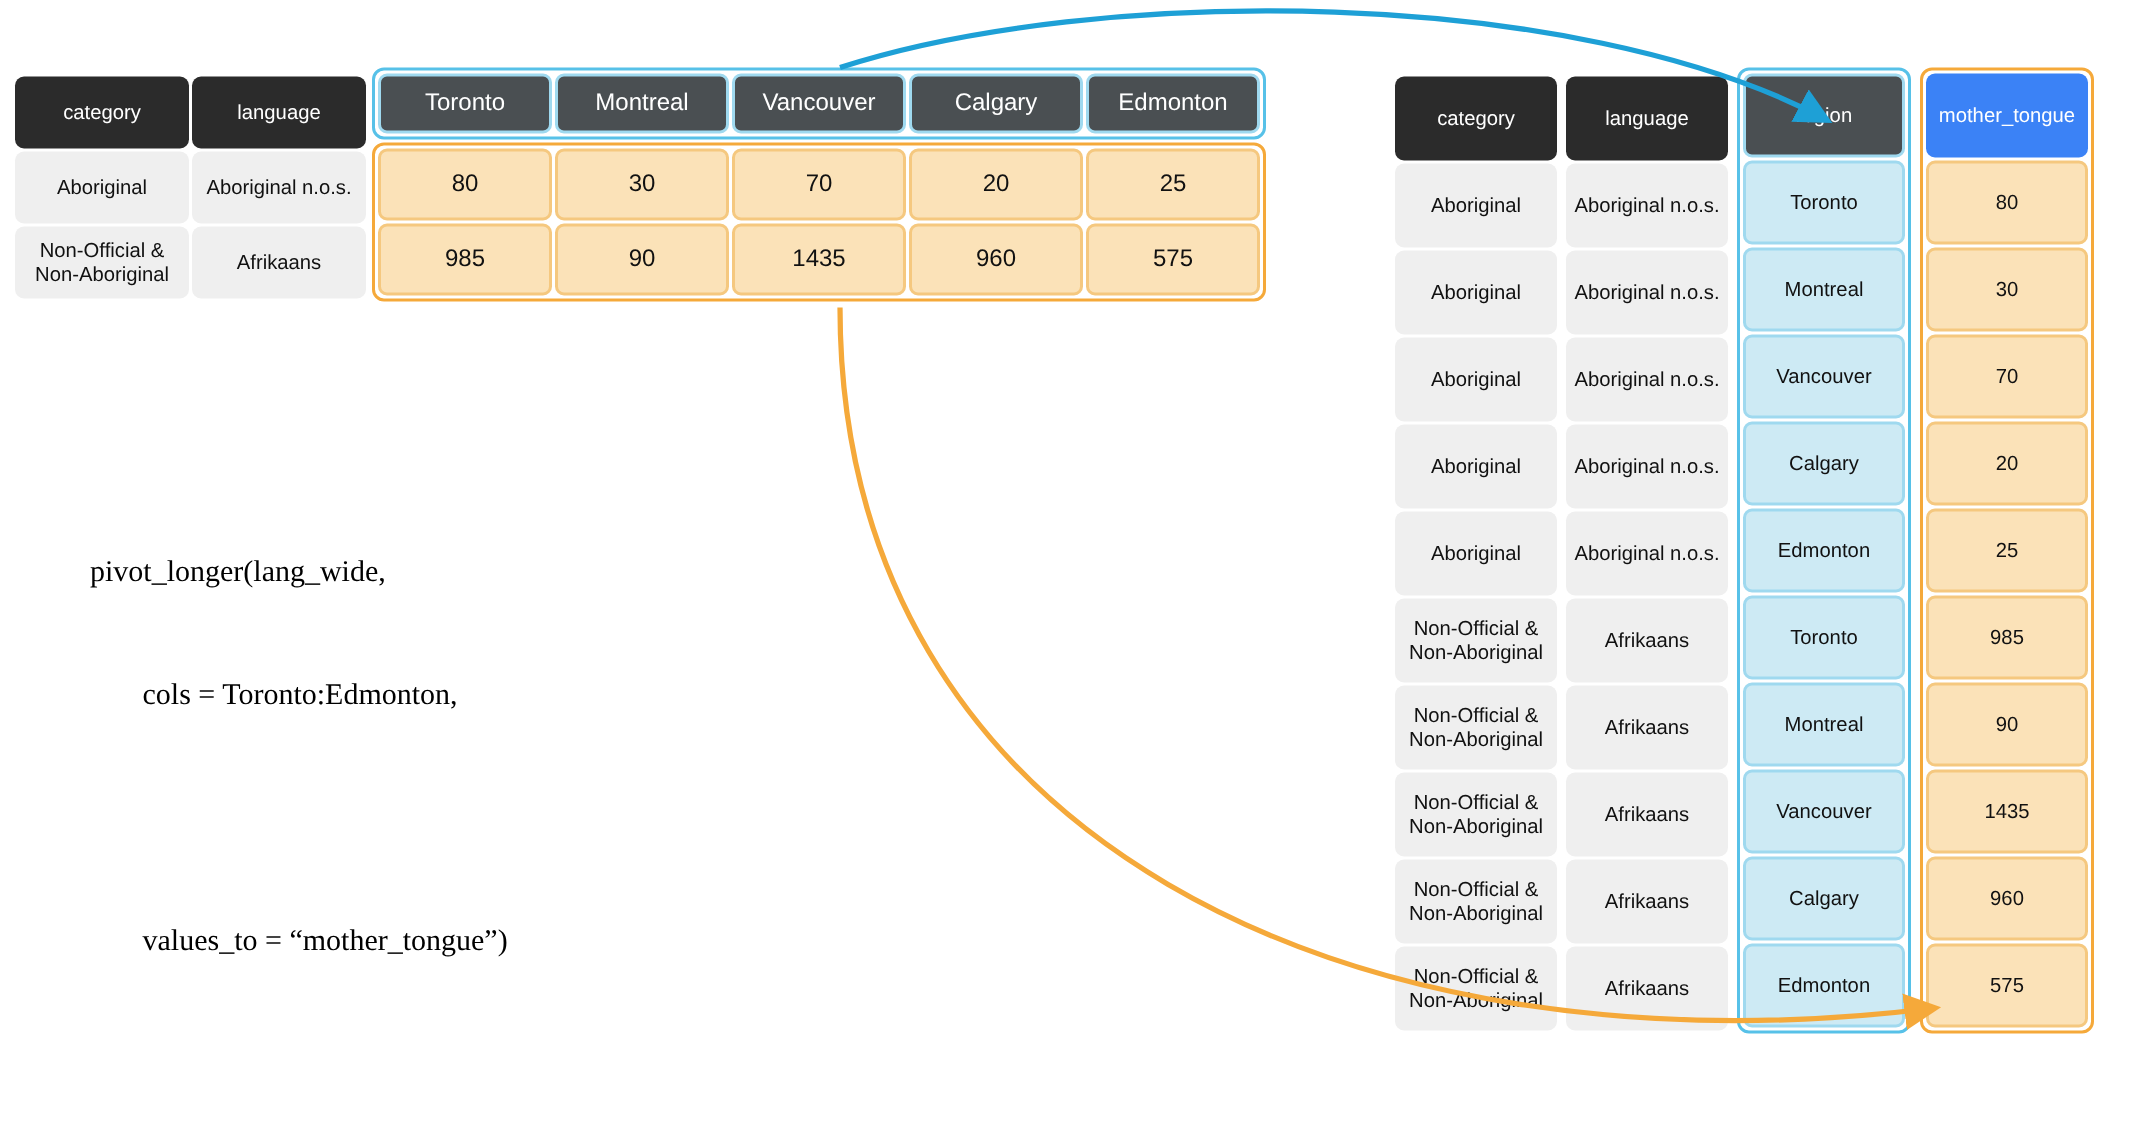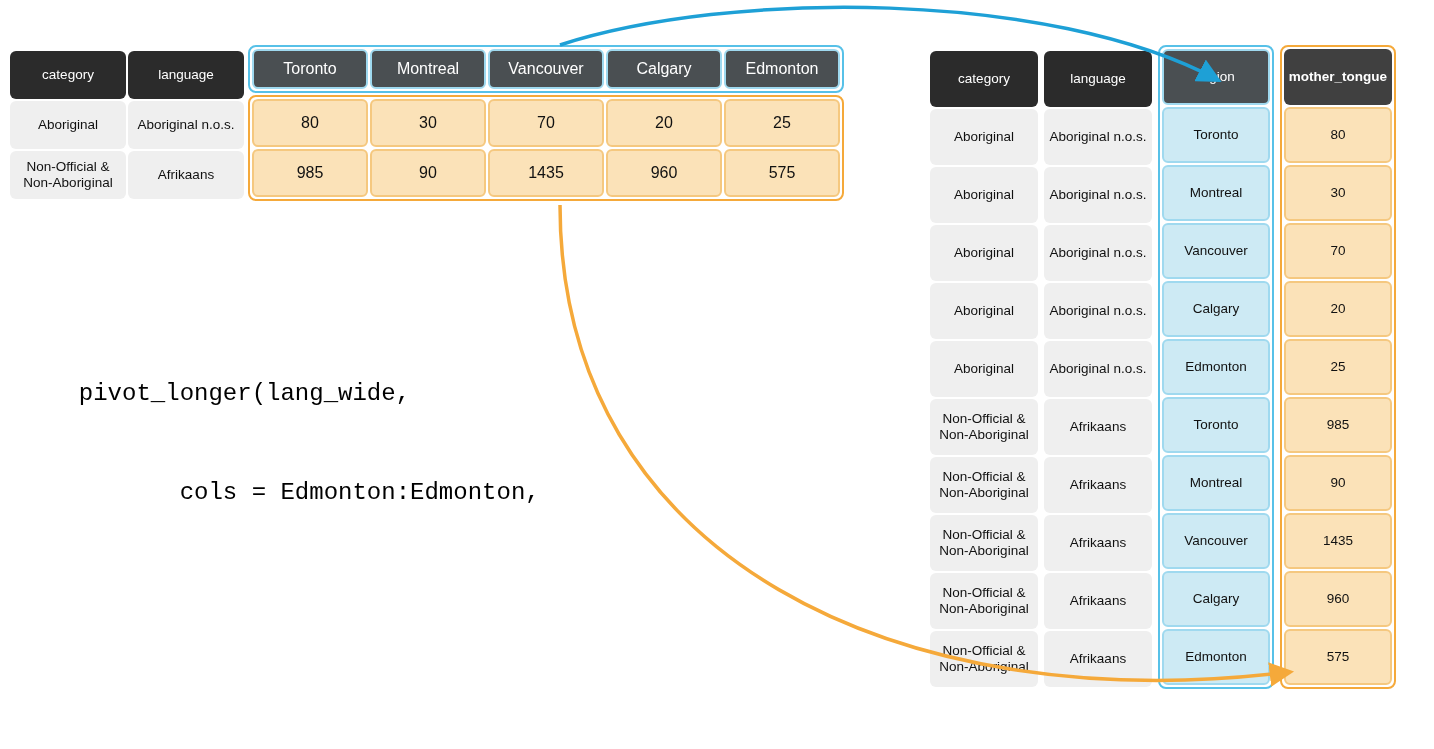--- a/index.html
+++ b/index.html
@@ -12,22 +12,22 @@
     height: 749px;
     position: relative;
     overflow: hidden;
   }
 
   
   .code-block {
     position: absolute;
     left: 50px;
     top: 320px;
-    font-family: Liberation Mono, monospace;
-    font-size: 24px;
+    font-family: Liberation Serif, serif;
+    font-size: 20px;
     color: #000;
     line-height: 2.05;
     white-space: pre;
   }
 
   
   svg.arrows {
     position: absolute;
     left: 0; top: 0;
     width: 1434px;
@@ -54,21 +54,21 @@
     border-radius: 6px;
     font-size: 13.5px;
     text-align: center;
     line-height: 1.15;
   }
   .hcell { background: #2b2b2b; color: #fff; font-weight: 500; height: 40px; }
   .gcell { background: #efefef; color: #111; }
   .bcell { background: #cdeaf4; color: #111; border: 2px solid #9fd9ef; }
   .ocell { background: #fbe2b8; color: #111; border: 2px solid #f5c87f; }
   .bhcell { background: #4a4f52; color:#fff; font-weight:500; height:40px; border:2px solid #9fd9ef; }
-  .ohcell { background:#404040; color:#fff; font-weight:700; height:40px; }
+  .ohcell { background:#3b82f6; color:#fff; font-weight:400; height:40px; }
 
   
   .wcol-stack { display:flex; flex-direction:column; gap:2px; }
   .wcol-stack > div {
     width: 116px; height: 48px;
     display:flex; align-items:center; justify-content:center;
     border-radius:6px; font-size:13.5px; text-align:center; line-height:1.15;
   }
   .whcell { background:#2b2b2b; color:#fff; font-weight:500; height:40px; }
   .wgcell { background:#efefef; color:#111; }
@@ -194,22 +194,23 @@
         <div class="ocell">1435</div>
         <div class="ocell">960</div>
         <div class="ocell">575</div>
       </div>
     </div>
   </div>
 </div>
 
 <div class="code-block">
   <span>pivot_longer(lang_wide,</span><br>
-  <span>       cols = Edmonton:Edmonton,</span><br>
+  <span>       cols = Toronto:Edmonton,</span><br>
   <br>
+  <span>       values_to = “mother_tongue”)</span>
 </div>
 
 <svg class="arrows">
   <defs>
     <marker id="arrow-blue" viewBox="0 0 12 12" refX="10" refY="6" markerWidth="7" markerHeight="7" orient="auto-start-reverse">
       <path d="M 0 0 L 12 6 L 0 12 z" fill="#1ea0d6"></path>
     </marker>
     <marker id="arrow-orange" viewBox="0 0 12 12" refX="10" refY="6" markerWidth="7" markerHeight="7" orient="auto-start-reverse">
       <path d="M 0 0 L 12 6 L 0 12 z" fill="#f5a93a"></path>
     </marker>

